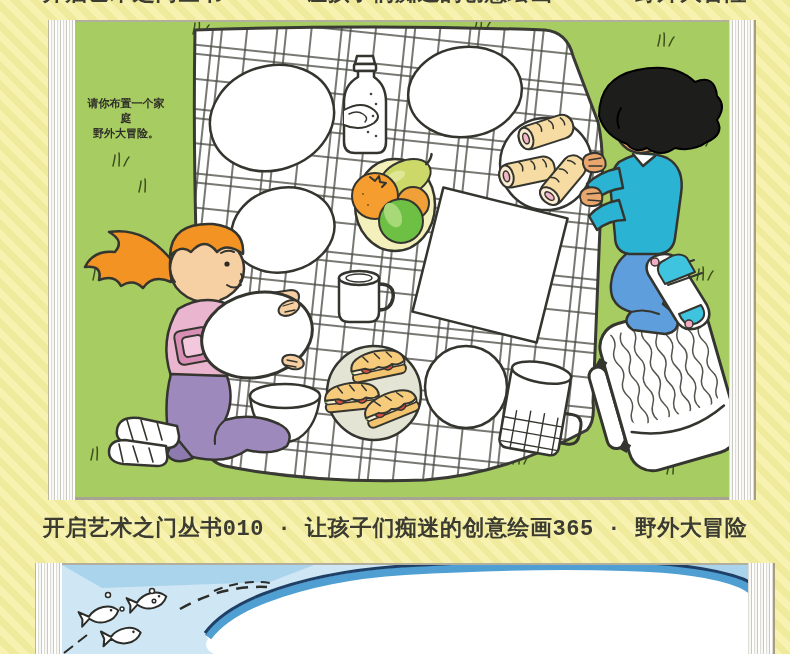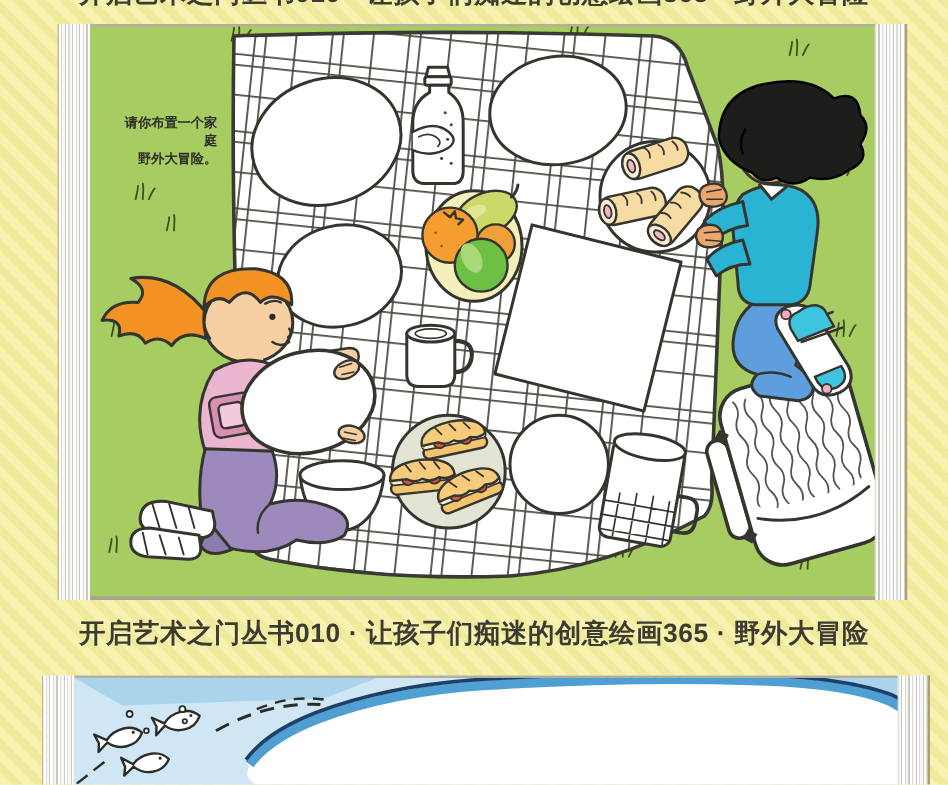--- a/index.html
+++ b/index.html
@@ -1,35 +1,35 @@
 <!DOCTYPE html>
 <html><head>
 <meta charset="utf-8">
 <style>
   html,body{margin:0;padding:0;}
   .stage{position:relative;width:790px;height:654px;overflow:hidden;
     font-family:"Liberation Sans","DejaVu Sans",sans-serif;
     background:repeating-linear-gradient(45deg,#f7f2b0 0 7px,#f0ea9d 7px 14px);}
   .caption{position:absolute;left:0;width:790px;text-align:center;font-weight:bold;
-    color:#3b3b32;font-size:22px;letter-spacing:.5px;white-space:nowrap;}
+    color:#3b3b32;font-size:22px;letter-spacing:.5px;white-space:nowrap;font-family:Liberation Mono, monospace;}
   .caption-top{top:0;height:8px;overflow:hidden;}
   .caption-top .inner{display:block;line-height:24px;margin-top:-17px;}
   .caption-mid{top:513px;}
   .page{position:absolute;}
   .edge{position:absolute;top:0;bottom:0;width:27px;
     background:repeating-linear-gradient(90deg,#ffffff 0 2px,#dcdcd5 2px 3px,#f7f7f3 3px 5px,#c9c9c1 5px 6px);}
   .edge-left{left:0;border-left:1px solid #bdb59c;}
   .edge-right{right:0;border-right:2px solid #a89d7f;}
   .page-top{left:48px;top:20px;width:708px;height:480px;}
   .page-top .content{position:absolute;left:27px;top:0;bottom:0;width:654px;background:#a7cc62;
     border-top:2px solid #b2af9c;border-bottom:3px solid #a8a494;}
   .page-bottom{left:35px;top:563px;width:740px;height:91px;}
   .page-bottom .content{position:absolute;left:27px;top:0;bottom:0;width:686px;background:#cfe7f4;
     border-top:2px solid #b2af9c;}
-  .prompt{position:absolute;left:20px;top:74px;width:86px;text-align:right;
+  .prompt{position:absolute;left:8px;top:74px;width:86px;text-align:center;
     font-size:11px;line-height:1.35;font-weight:bold;color:#2e2e27;}
   svg{position:absolute;left:0;top:0;}
 </style>
 </head>
 <body>
 
 <div class="stage">
 
   <div class="caption caption-top">
     <span class="inner">开启艺术之门丛书010 · 让孩子们痴迷的创意绘画365 · 野外大冒险</span>

